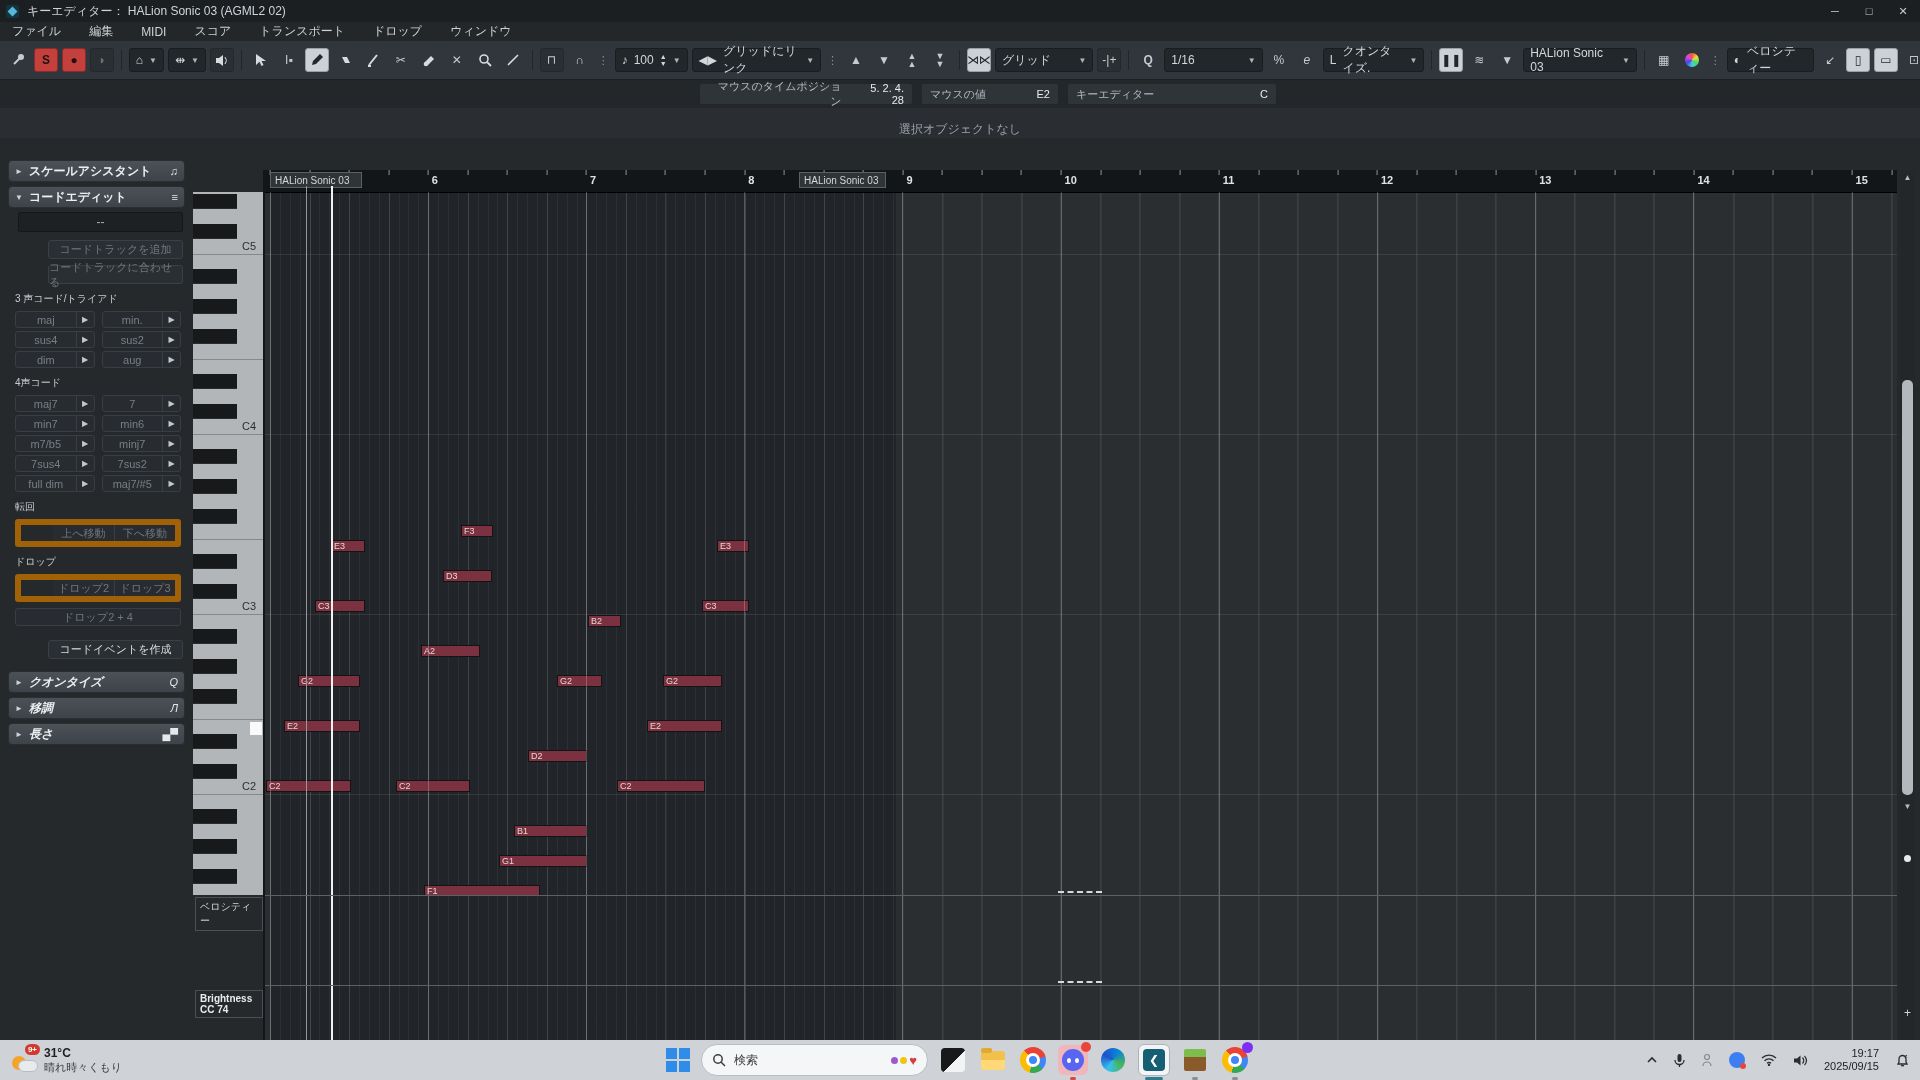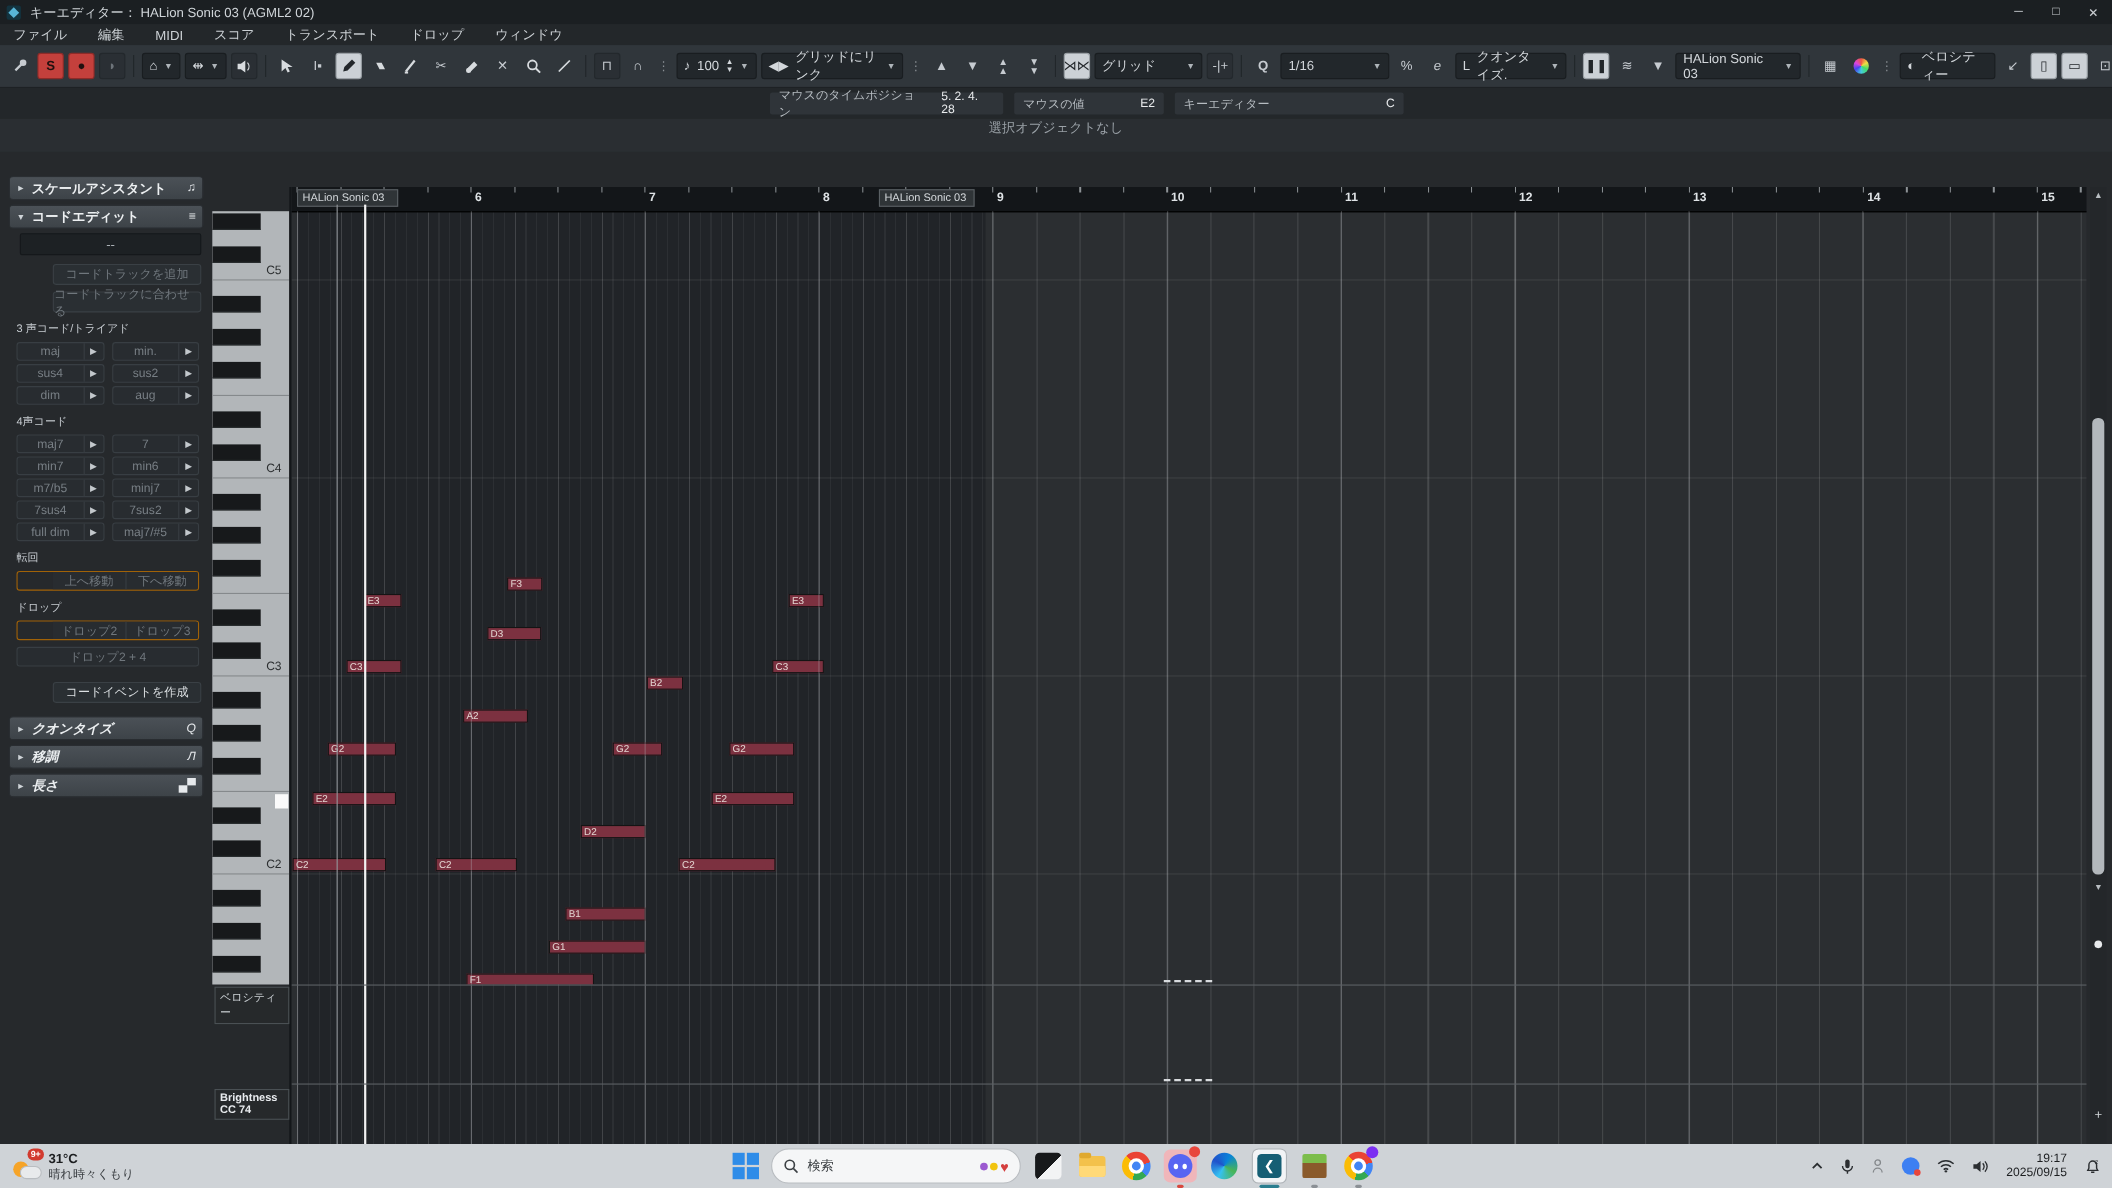--- a/index.html
+++ b/index.html
@@ -27,35 +27,35 @@
   .combo{height:22px;display:flex;align-items:center;gap:6px;background:#22272b;border:1px solid #191d20;border-radius:3px;padding:0 6px;color:#d3d7db;}
   .combo .car{font-size:8px;color:#aeb4b9;}
   .sep{width:1px;height:20px;background:#21262a;margin:0 3px;}
   .vdots{color:#8a9095;font-size:11px;padding:0 2px;}
   svg.ic{display:block;}
   
   #infoline{left:0;top:80px;width:1920px;height:28px;background:#23272a;display:flex;align-items:center;gap:10px;padding-left:700px;box-sizing:border-box;}
   .ifield{height:20px;background:#2f3439;border-radius:2px;display:flex;align-items:center;padding:0 8px;gap:14px;}
   .ifield .lab{color:#b6bcc1;font-size:11px;}
   .ifield .val{color:#e9ebed;font-size:11px;margin-left:auto;}
-  #statusband{left:0;top:108px;width:1920px;height:30px;background:#2a2e32;display:flex;align-items:flex-start;justify-content:center;color:#9aa1a7;font-size:12px;}
+  #statusband{left:0;top:108px;width:1920px;height:30px;background:#2a2e32;display:flex;align-items:flex-end;justify-content:center;color:#9aa1a7;font-size:12px;}
   
   #inspector{left:8px;top:160px;width:177px;}
   .sechdr{height:20px;background:linear-gradient(#4b5157,#3d4348);border:1px solid #2a2e32;border-radius:4px;display:flex;align-items:center;padding:0 6px;gap:6px;color:#eceff1;font-weight:bold;font-size:12px;margin-bottom:4px;}
   .sechdr .tri{font-size:8px;color:#cfd4d8;}
   .sechdr .hic{margin-left:auto;color:#e6e9ec;font-weight:normal;font-size:11px;}
   .dispbox{height:18px;background:#1d2124;border:1px solid #15181b;border-radius:2px;margin:4px 2px 8px 10px;display:flex;align-items:center;justify-content:center;color:#aab0b5;}
   .insbtn{height:17px;background:#2a2f33;border:1px solid #3a4045;border-radius:3px;color:#70777d;display:flex;align-items:center;justify-content:center;font-size:11px;margin:0 2px 6px 40px;}
   .insbtn.lit{color:#dbdfe2;}
   .grouplab{color:#c7ccd1;font-size:10px;margin:8px 0 5px 7px;}
   .chgrid{display:grid;grid-template-columns:1fr 1fr;gap:3px 7px;margin:0 4px 2px 7px;}
   .chbtn{height:15px;background:#282c30;border:1px solid #383e43;border-radius:3px;display:flex;align-items:stretch;color:#787f85;font-size:11px;}
   .chbtn .cl{flex:1;display:flex;align-items:center;justify-content:center;}
   .chbtn .pl{width:17px;display:flex;align-items:center;justify-content:center;border-left:1px solid #383e43;color:#c3c8cc;font-size:8px;}
-  .pairgrid{display:grid;grid-template-columns:1fr 1fr;gap:0;margin:0 4px 6px 7px;border:1px solid #a16207;border-radius:3px;overflow:hidden;padding-left:32px;}
+  .pairgrid{display:grid;grid-template-columns:1fr 1fr;gap:0;margin:0 4px 6px 7px;border:6px solid #a16207;border-radius:3px;overflow:hidden;padding-left:32px;}
   .pairgrid .half{height:16px;background:#282c30;display:flex;align-items:center;justify-content:center;color:#70777d;font-size:11px;}
   .pairgrid .half+.half{border-left:1px solid #383e43;}
   .fullbtn{height:16px;background:#282c30;border:1px solid #383e43;border-radius:3px;margin:0 4px 6px 7px;display:flex;align-items:center;justify-content:center;color:#70777d;font-size:11px;}
   
   #keyboard{left:193px;top:192px;width:70px;height:703px;background:#b2b6b9;overflow:hidden;}
   .blackkey{position:absolute;left:0;width:44px;height:15px;background:#17191b;border-bottom:1px solid #2a2d2f;box-sizing:border-box;}
   .wksep{position:absolute;left:0;width:70px;height:1px;background:#85898c;}
   .clabel{position:absolute;right:7px;color:#2c2f31;font-size:11px;}
   .presskey{position:absolute;background:#fafafa;}
   #kbline{left:263px;top:170px;width:2px;height:870px;background:#131619;}
@@ -264,21 +264,21 @@
     </div>
     <div style="margin-left:auto;display:flex;gap:4px;align-items:center;">
       <div class="tbtn flat">↙</div>
       <div class="tbtn active">▯</div>
       <div class="tbtn active">▭</div>
       <div class="tbtn flat">⊡</div>
     </div>
   </div>
 
   <div id="infoline" class="abs">
-      <div class="ifield" style="width:196px;">
+      <div class="ifield" style="width:196px;text-align:right;">
         <div class="lab">マウスのタイムポジション</div>
         <div class="val">5. 2. 4. 28</div>
       </div>
       <div class="ifield" style="width:120px;">
         <div class="lab">マウスの値</div>
         <div class="val">E2</div>
       </div>
       <div class="ifield" style="width:192px;">
         <div class="lab">キーエディター</div>
         <div class="val">C</div>

